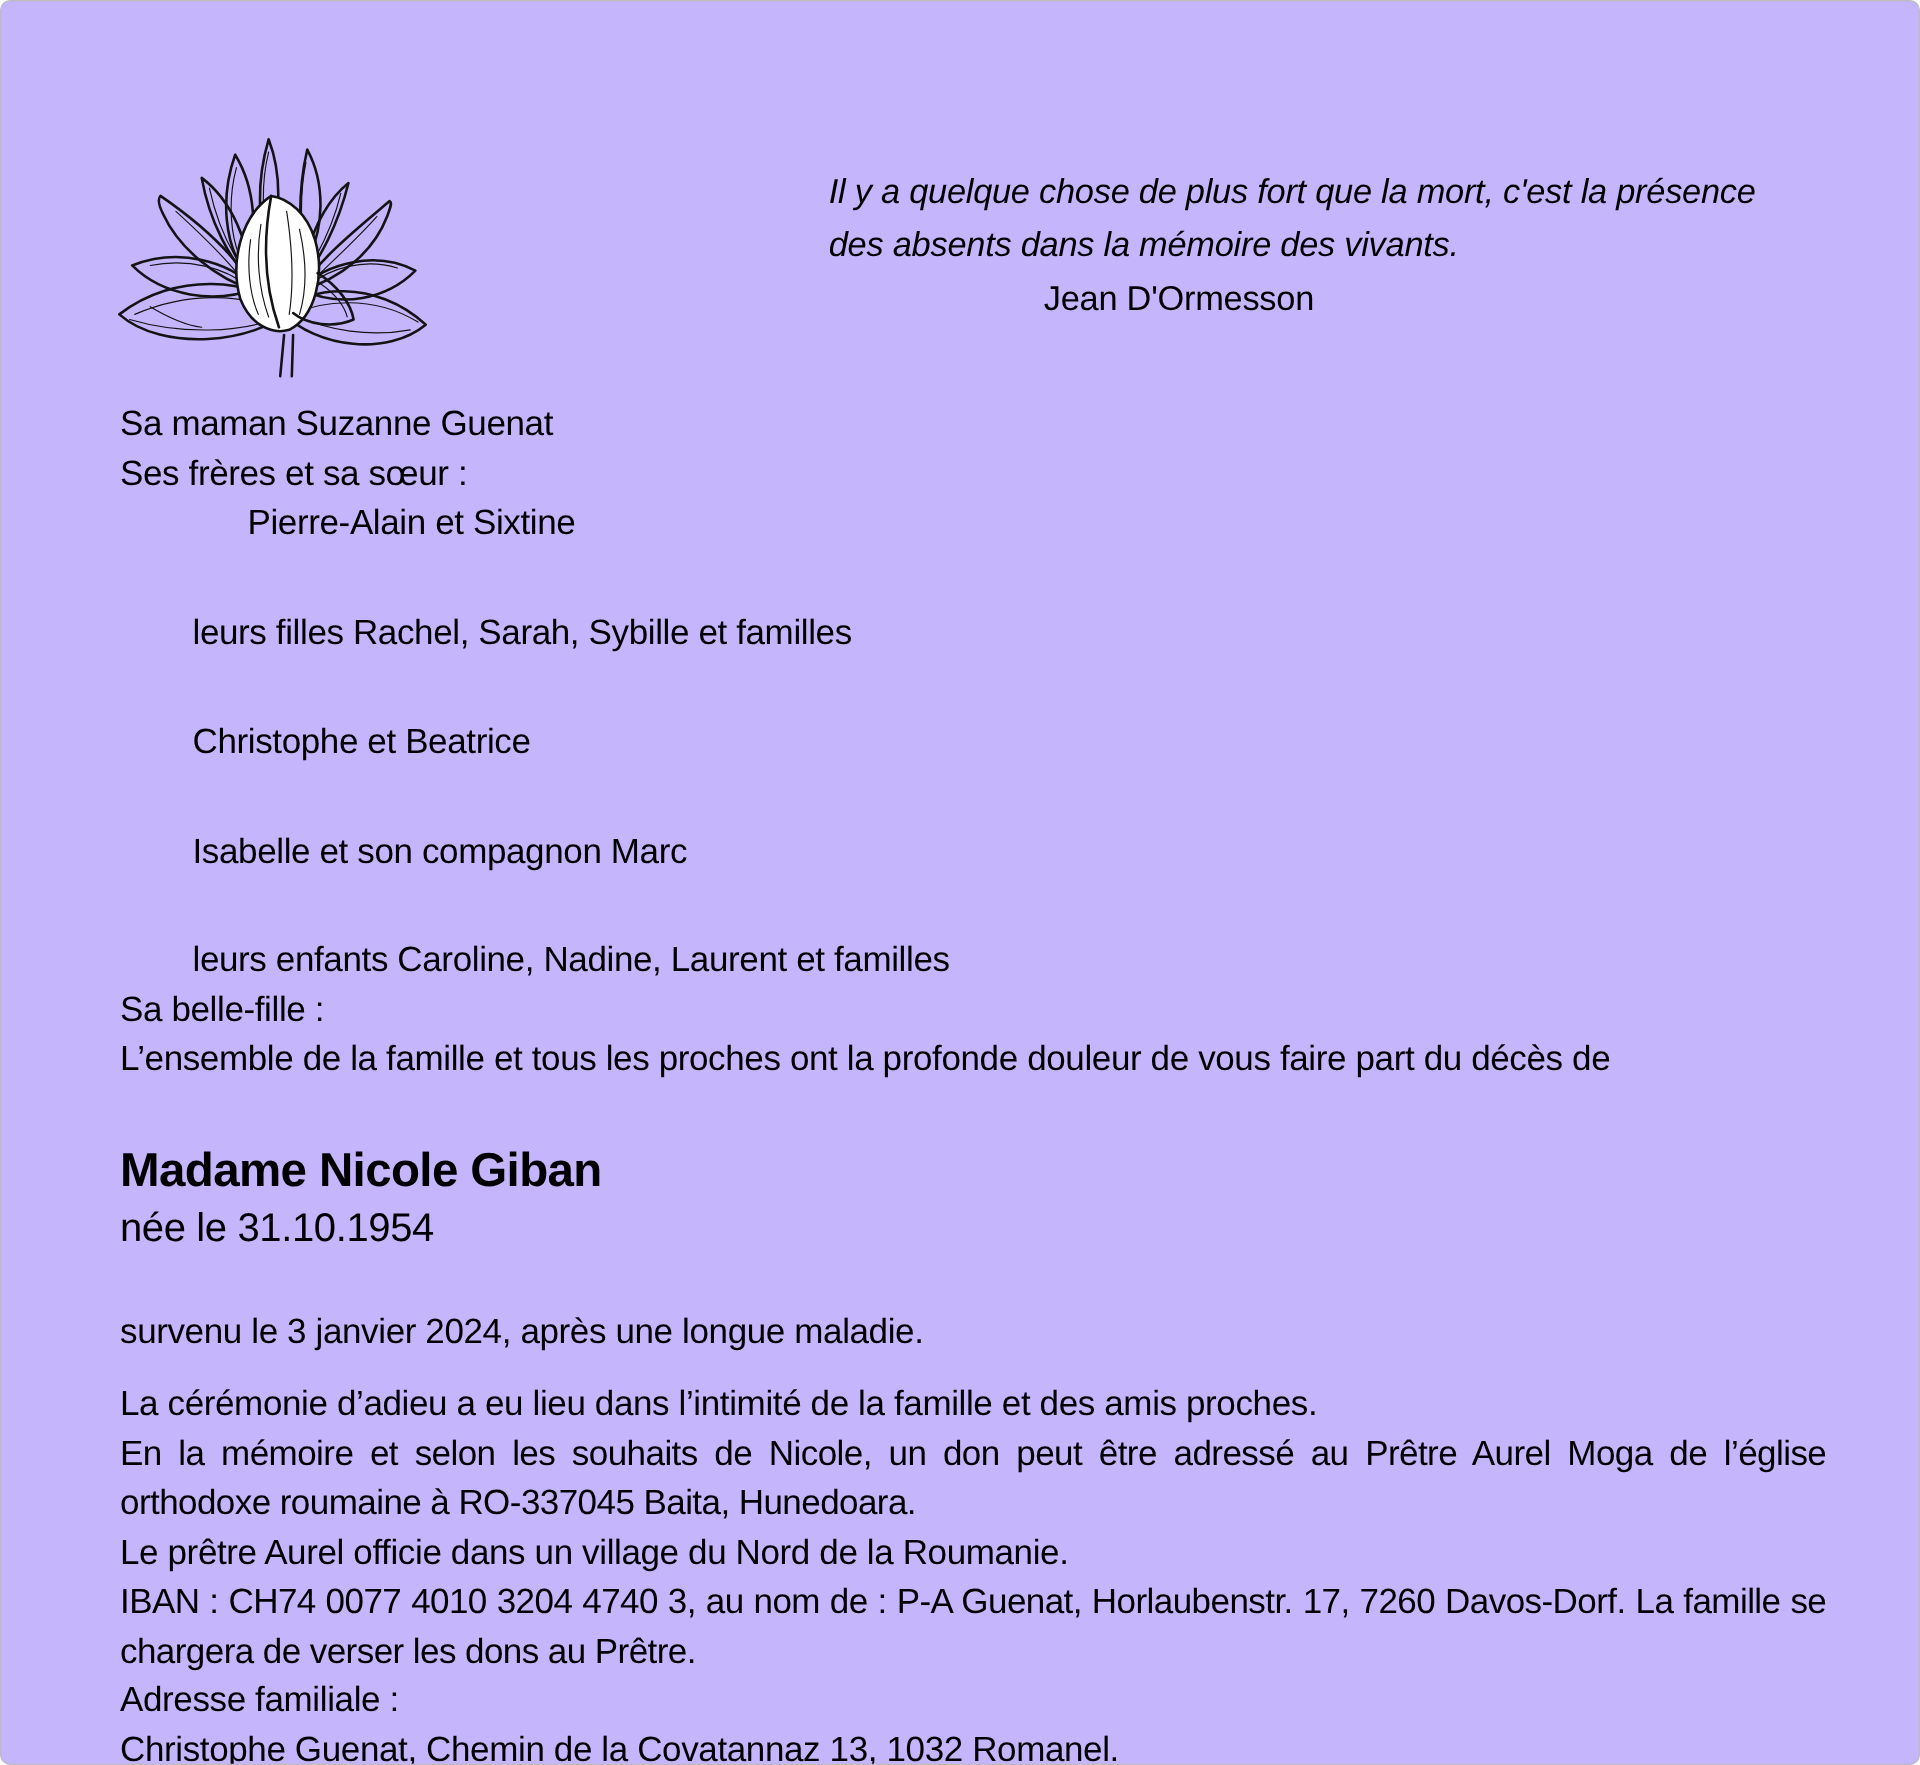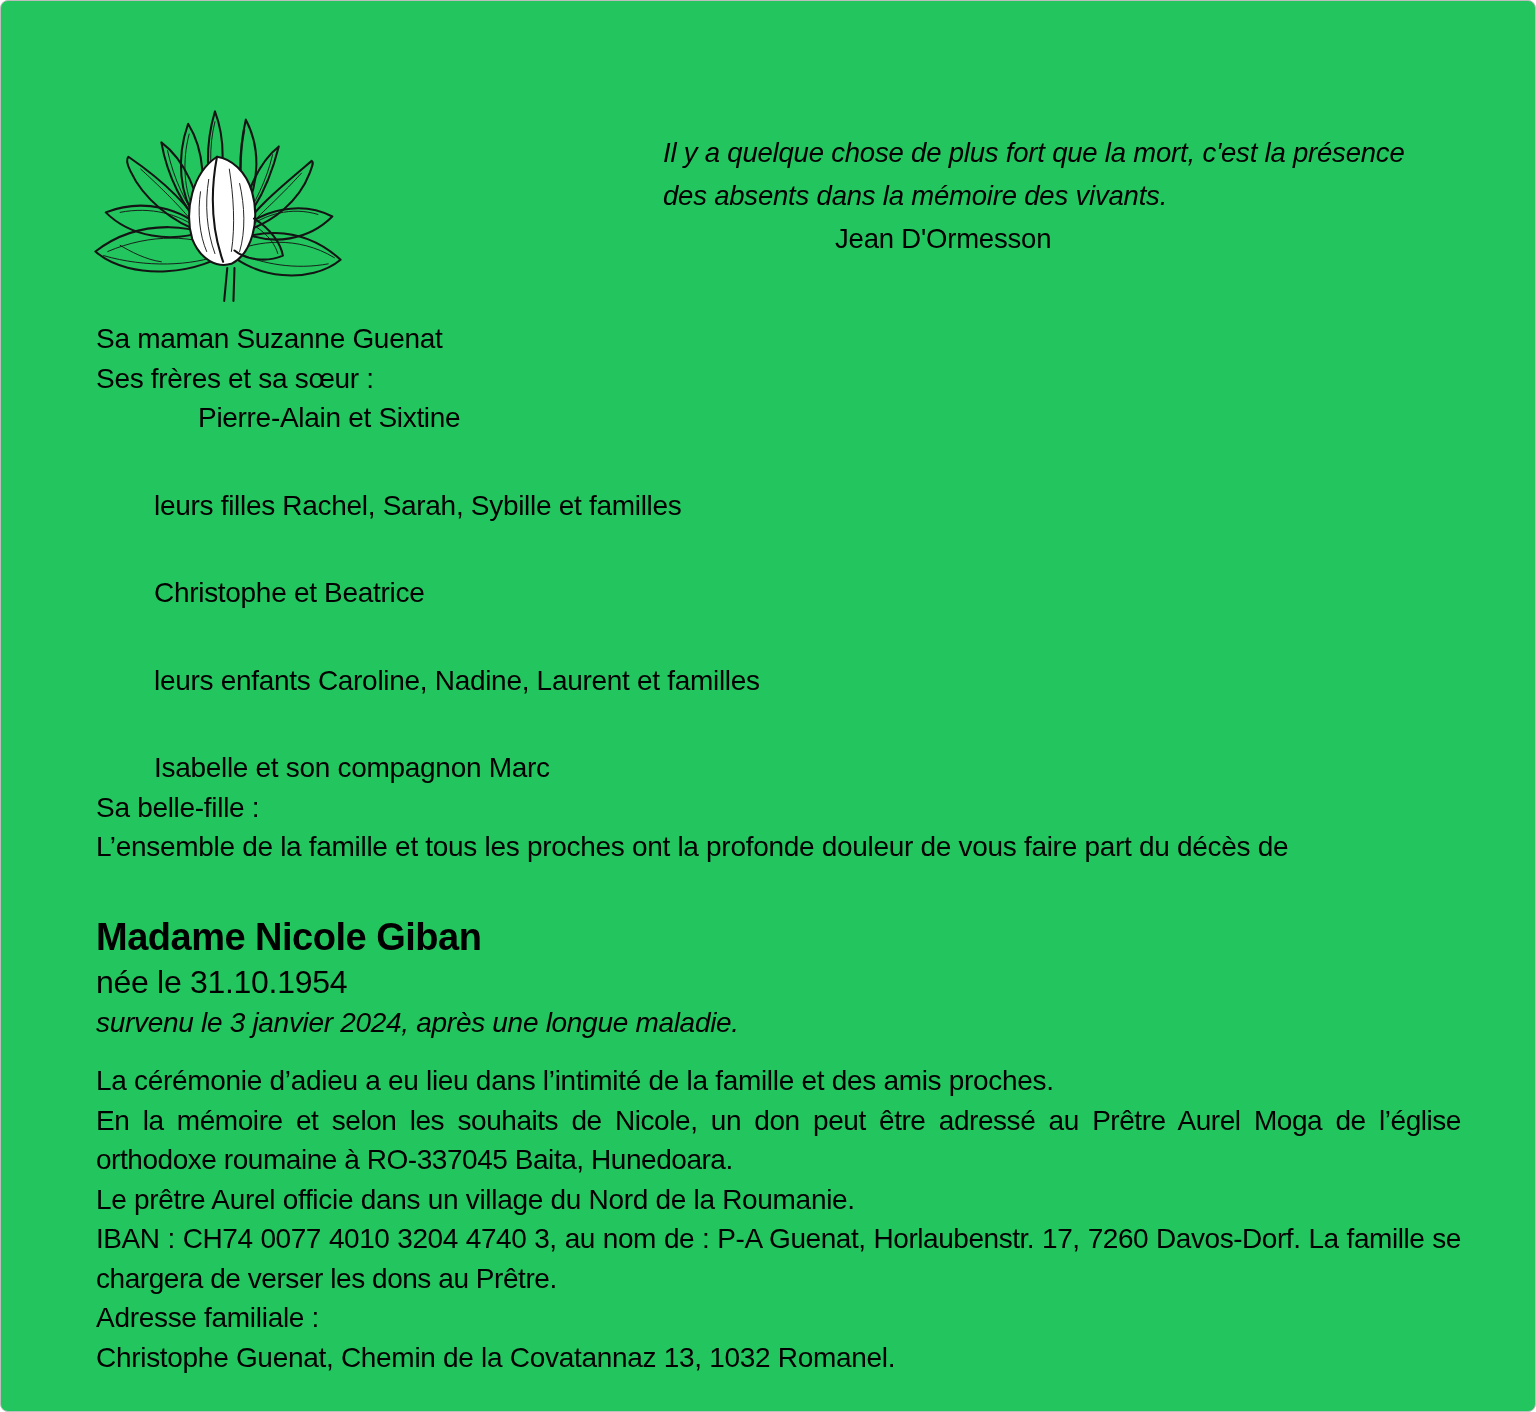--- a/index.html
+++ b/index.html
@@ -1,20 +1,20 @@
 <!DOCTYPE html>
 <html><head>
 <meta charset="utf-8">
 <style>
   html,body { margin:0; padding:0; background:#fff; }
   .page {
     position:relative;
     width:1536px; height:1412px;
     box-sizing:border-box;
-    background:#22c55e;
+    background:#c4b5fd;
     border:1px solid #bdbdbd;
     border-radius:8px;
     overflow:hidden;
     font-family:"Liberation Sans", sans-serif;
     color:#000;
   }
   .flower { position:absolute; left:88px; top:96px; width:258px; height:206px; }
   .quote {
     position:absolute; left:662px; top:130px; width:820px;
     font-style:italic; font-size:27.5px; line-height:43px; letter-spacing:-0.2px;
@@ -24,21 +24,21 @@
     position:absolute; left:95px; top:318px; width:1365px;
     font-size:28px; line-height:39.5px; letter-spacing:-0.3px;
   }
   .fam-line { white-space:nowrap; }
   .ind1 { padding-left:58px;margin-top:48px; }
   .ind2 { padding-left:102px; }
   .announcement { white-space:nowrap; }
   .name-block { width:1040px; margin-top:46px; }
   .deceased-name { font-size:38px; font-weight:bold; line-height:48px; letter-spacing:-0.5px; }
   .birth-line { font-size:32px; line-height:42px; }
-  .death-line { white-space:nowrap;font-style:italic; }
+  .death-line { margin-top:42px; white-space:nowrap; }
   .details { margin-top:19px; }
   .detail-line { white-space:nowrap; }
   .detail-just { text-align:justify; letter-spacing:-0.45px; }
 </style>
 </head>
 <body>
 
 <div class="page">
 
   <svg class="flower" viewBox="0 0 250 200" xmlns="http://www.w3.org/2000/svg" fill="none" stroke="#141414" stroke-width="2" stroke-linejoin="round" stroke-linecap="round">
@@ -101,22 +101,22 @@
     <div class="quote-author">Jean D'Ormesson</div>
   </div>
 
   <div class="content">
 
     <div class="fam-line">Sa maman Suzanne Guenat</div>
     <div class="fam-line">Ses frères et sa sœur :</div>
     <div class="fam-line ind2">Pierre-Alain et Sixtine</div>
     <div class="fam-line ind1">leurs filles Rachel, Sarah, Sybille et familles</div>
     <div class="fam-line ind1">Christophe et Beatrice</div>
+    <div class="fam-line ind1">Isabelle et son compagnon Marc</div>
     <div class="fam-line ind1">leurs enfants Caroline, Nadine, Laurent et familles</div>
-    <div class="fam-line ind1">Isabelle et son compagnon Marc</div>
     <div class="fam-line">Sa belle-fille :</div>
 
     <div class="announcement">L’ensemble de la famille et tous les proches ont la profonde douleur de vous faire part du décès de</div>
 
     <div class="name-block">
       <div class="deceased-name">Madame Nicole Giban</div>
       <div class="birth-line">née le 31.10.1954</div>
     </div>
 
     <div class="death-line">survenu le 3 janvier 2024, après une longue maladie.</div>

